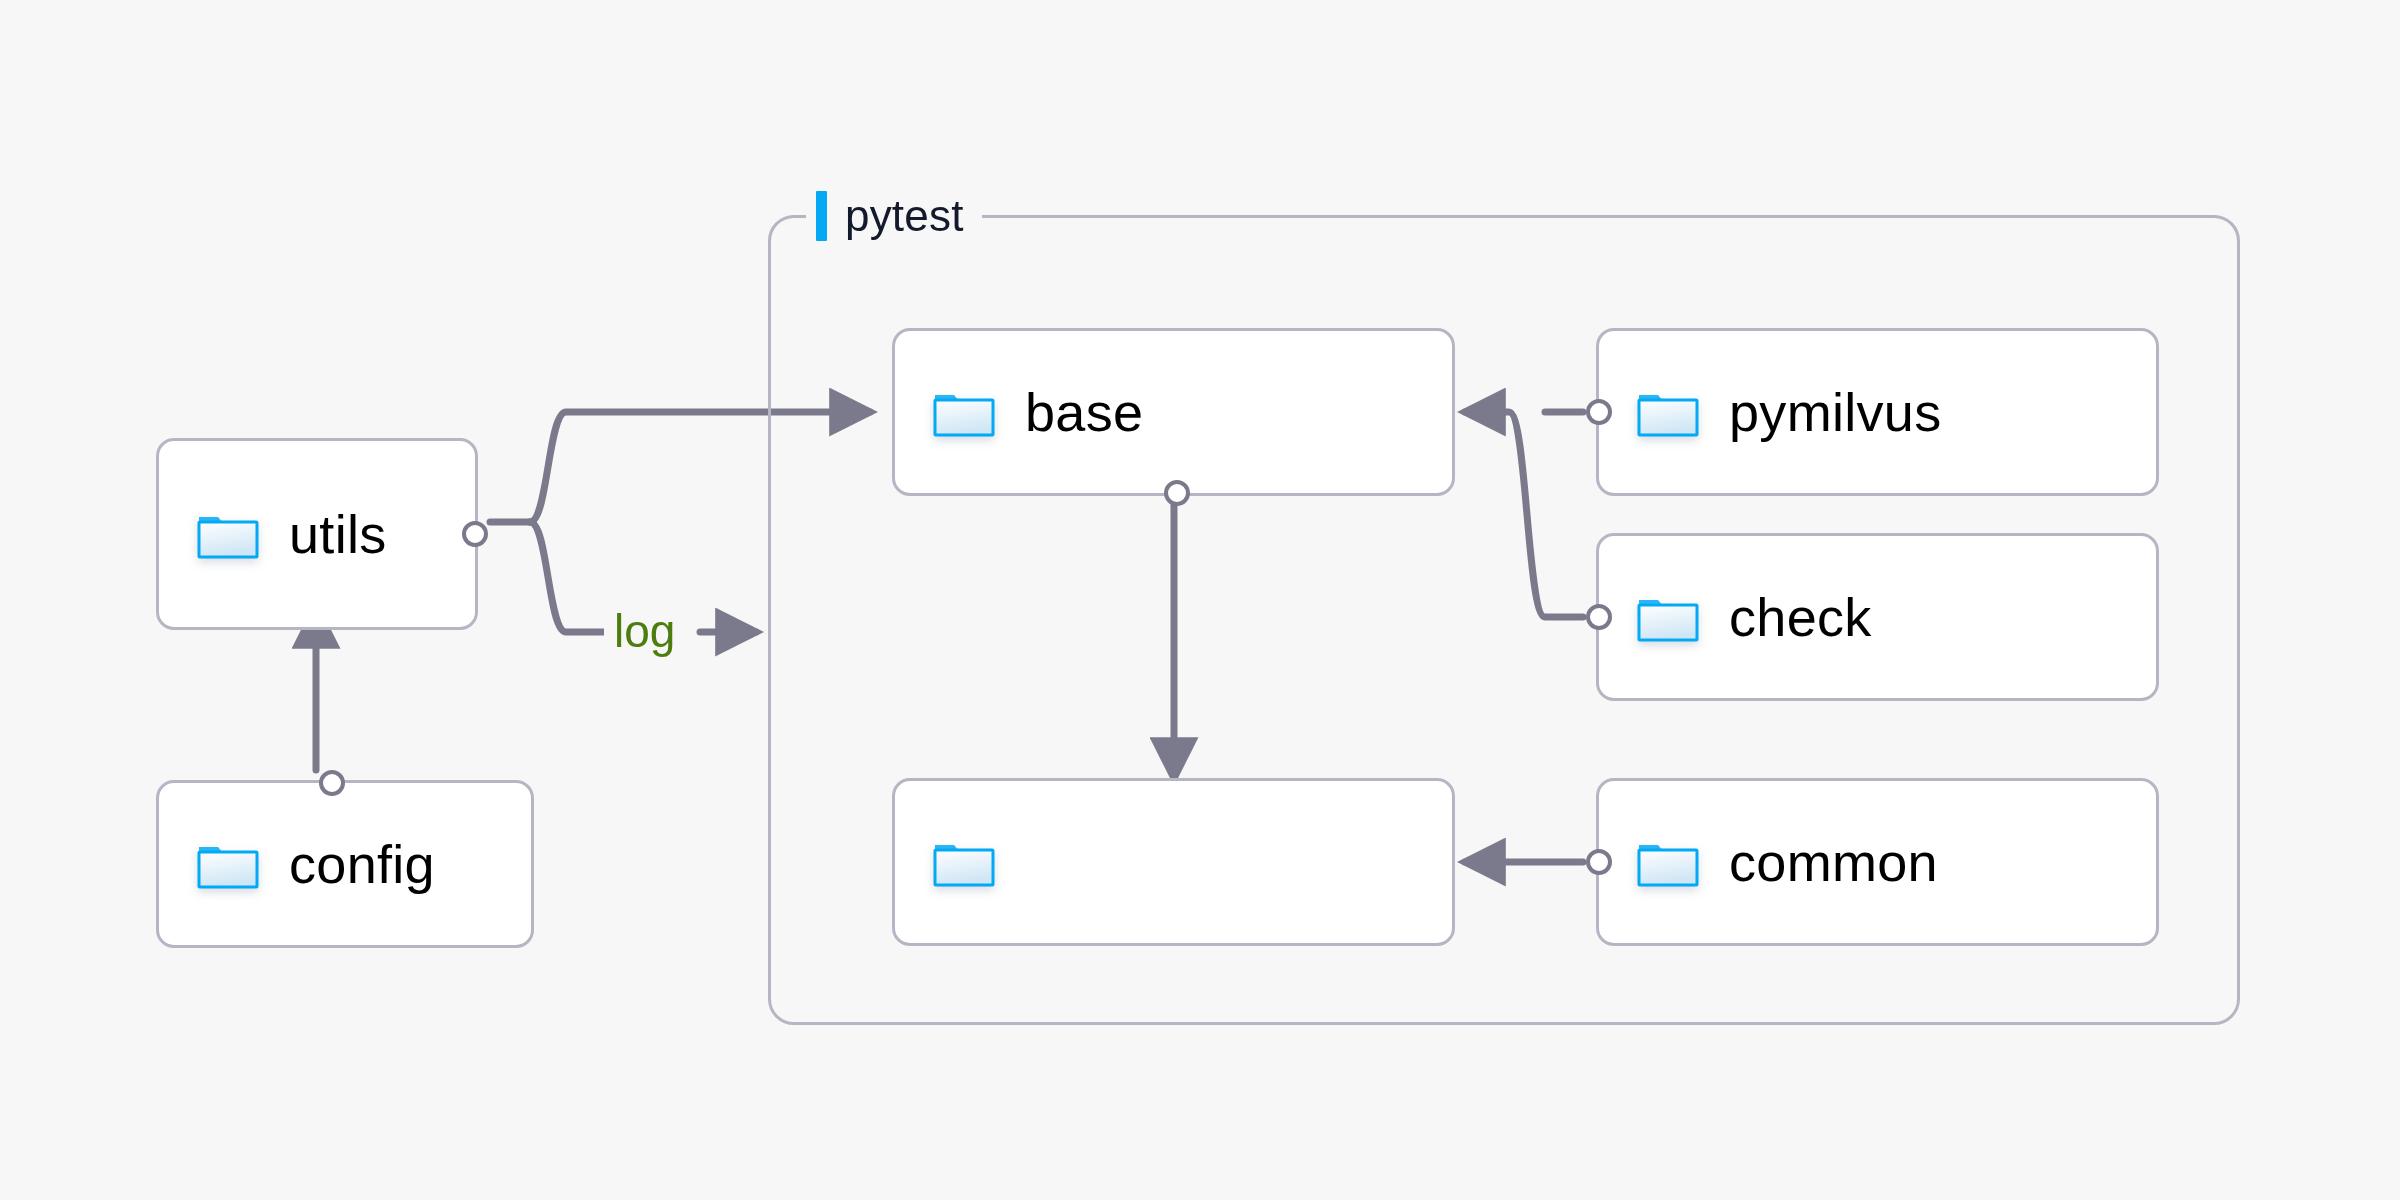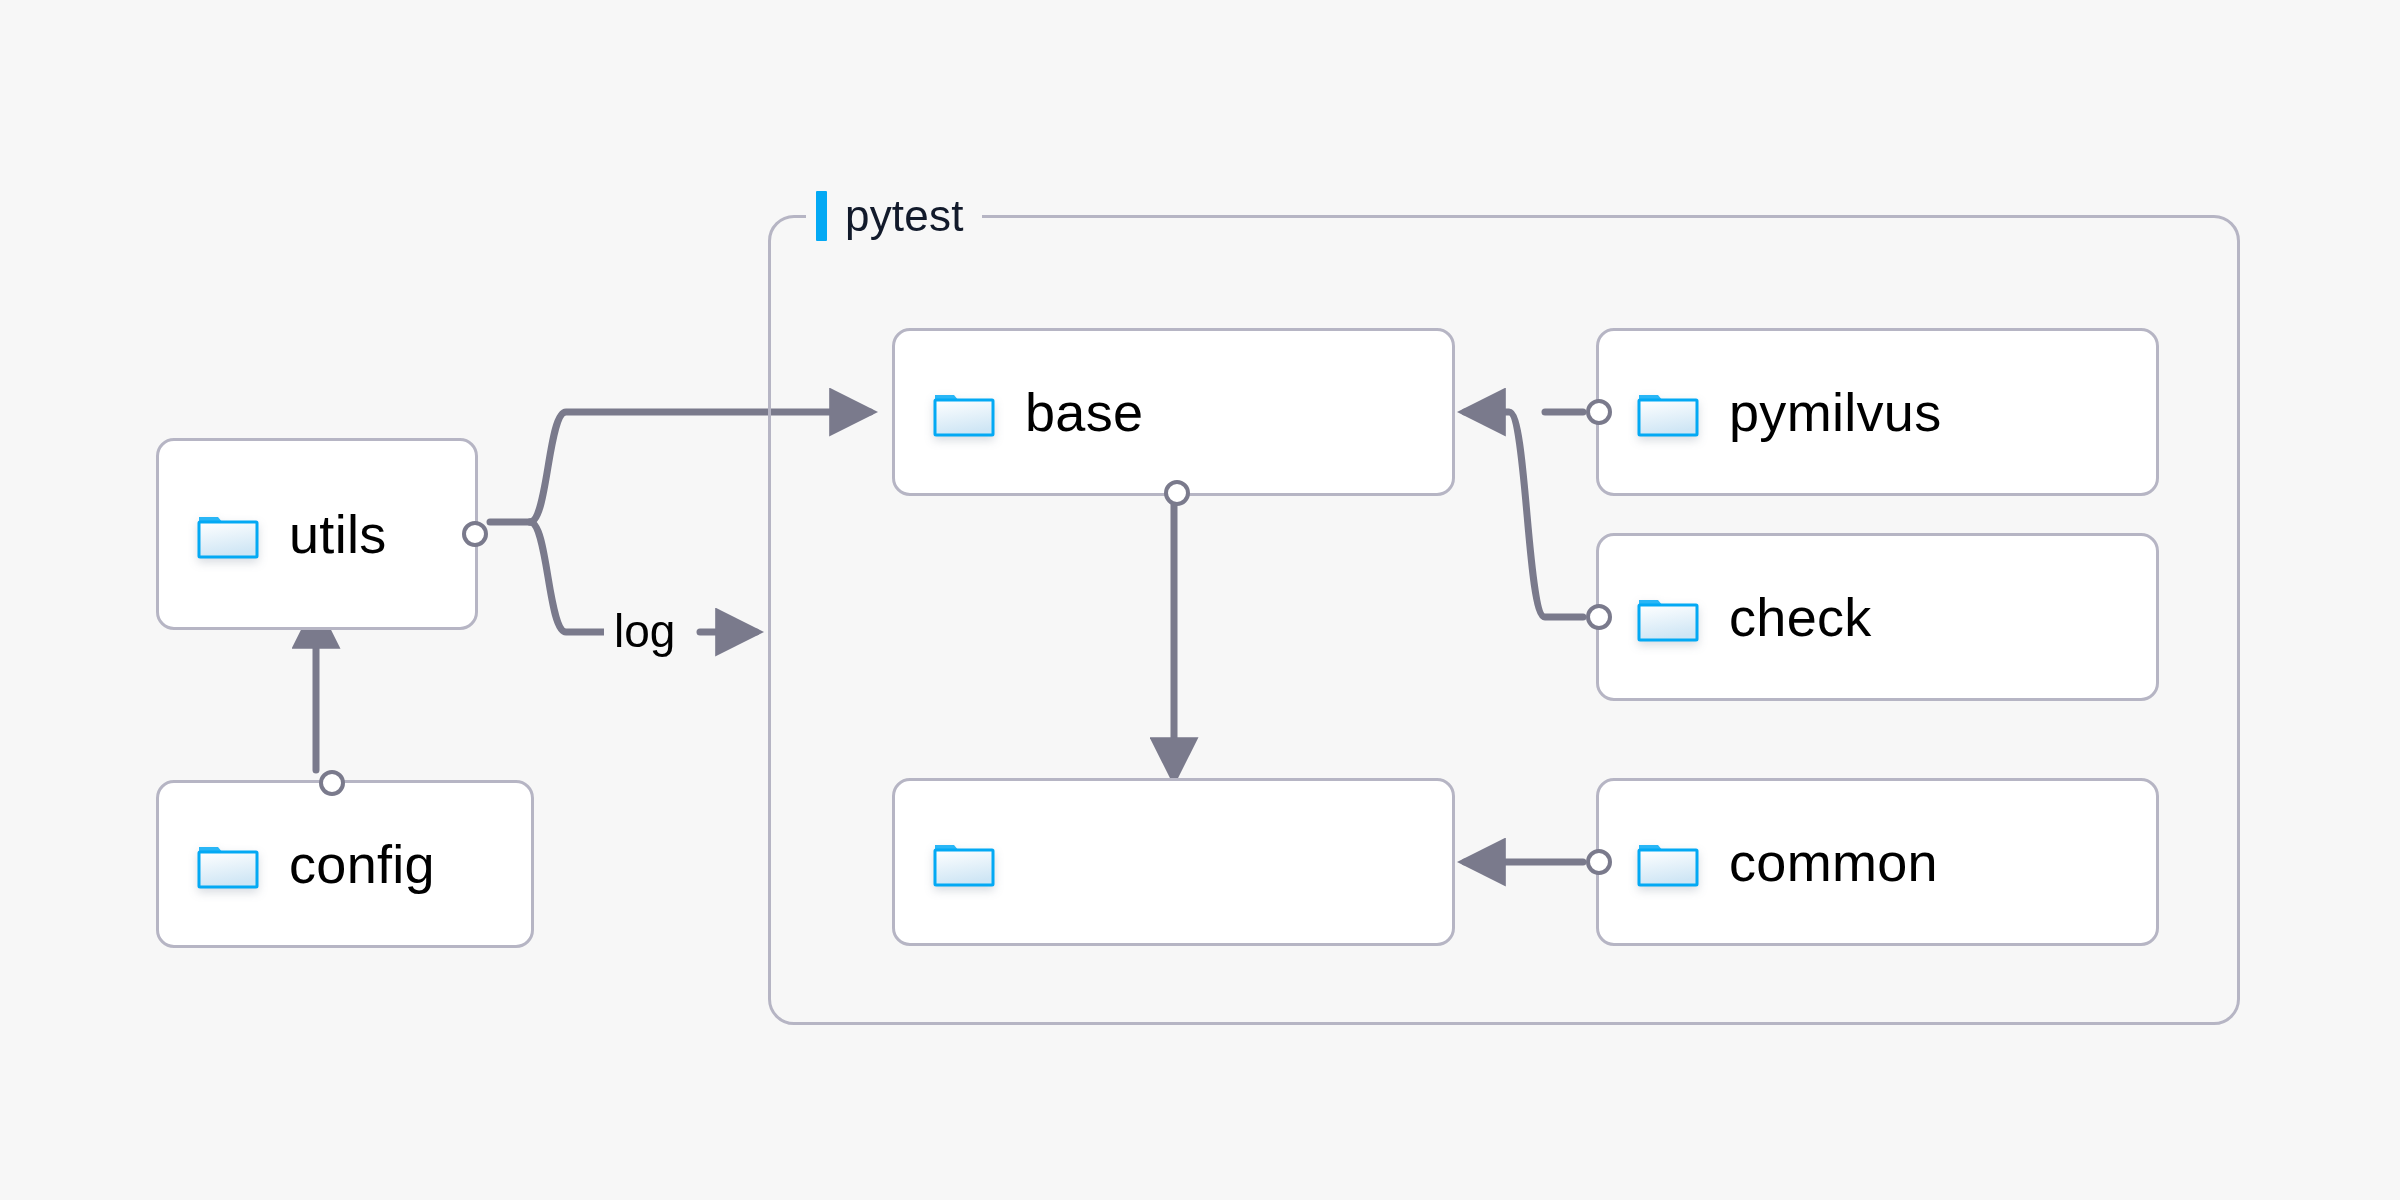--- a/index.html
+++ b/index.html
@@ -100,21 +100,21 @@
     box-sizing: border-box;
     border: 4px solid #7a7a8c;
     border-radius: 50%;
     background: #ffffff;
   }
 
   
   .edge-label {
     position: absolute;
     font-size: 46px;
-    color: #000000;
+    color: #4d7c0f;
     background: #f7f7f7;
     padding: 0 10px;
     white-space: nowrap;
     line-height: 1;
     text-align: right;
   }
 </style>
 </head>
 <body>
 

